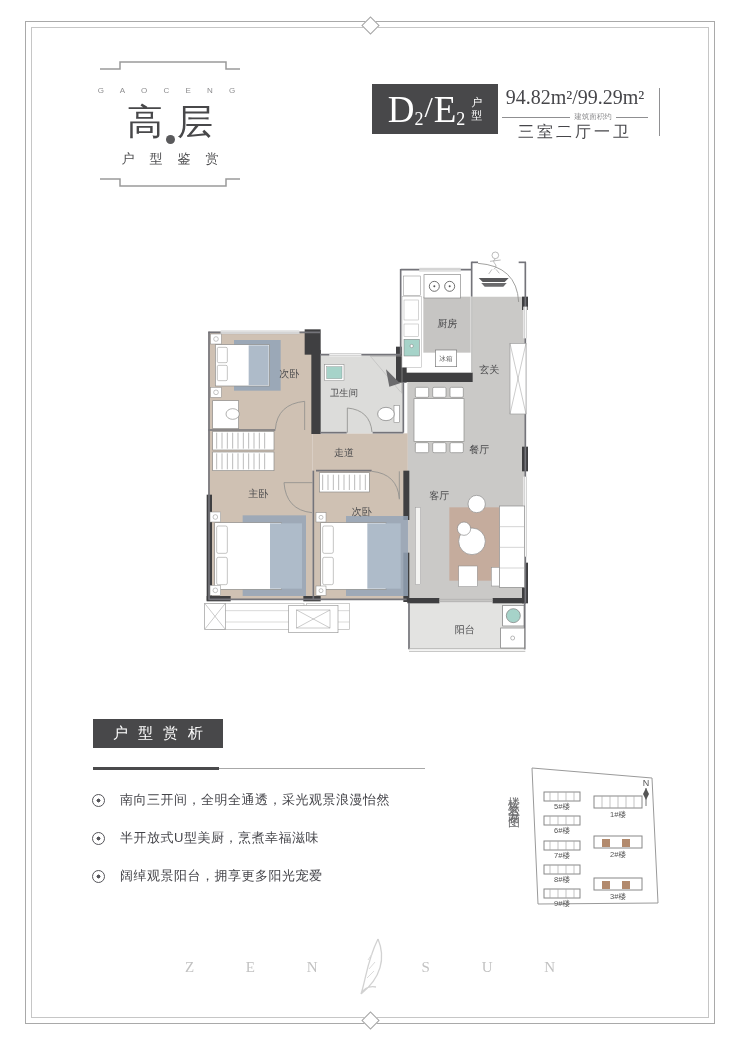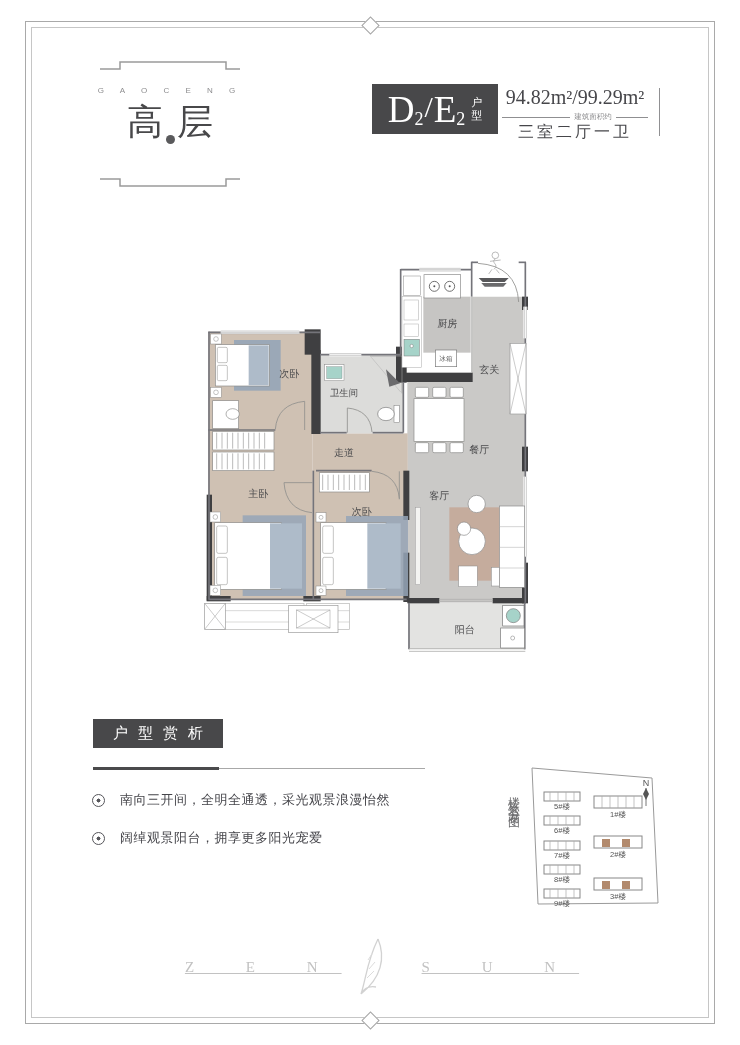--- a/index.html
+++ b/index.html
@@ -53,39 +53,40 @@
               background:radial-gradient(circle,#55555a 0 1.8px,transparent 2.2px);margin-right:15px;}
   .bullet-txt{font-size:13px;color:#45454a;letter-spacing:0.5px;white-space:nowrap;}
 
   
   .sitemap-label{position:absolute;left:505px;top:787px;writing-mode:vertical-rl;text-orientation:upright;
                  font-size:12px;letter-spacing:4px;color:#6d6d6f;}
   .sitemap{position:absolute;left:498px;top:756px;}
 
   
   .watermark{position:absolute;left:0;top:936px;width:740px;display:flex;align-items:center;justify-content:center;}
-  .wm-txt{font-family:"Liberation Serif","DejaVu Serif",serif;font-size:15px;color:#c2c2c2;letter-spacing:24px;text-indent:24px;text-decoration:underline;}
+  .wm-txt{font-family:"Liberation Serif","DejaVu Serif",serif;font-size:15px;color:#c2c2c2;letter-spacing:24px;text-indent:24px;}
   .wm-feather{margin:0 6px;}
 </style>
 </head>
 <body>
 
 <div class="page">
   <div class="frame-outer"></div>
   <div class="frame-inner"></div>
   <div class="knot top"></div>
   <div class="knot bottom"></div>
 
   <svg class="logo-bracket" width="140" height="128" viewBox="0 0 140 128">
     <path d="M0,9 H20 V2 H126 V9 H140" fill="none" stroke="#9a9a9a" stroke-width="1.5"></path>
     <path d="M0,119 H20 V126 H126 V119 H140" fill="none" stroke="#9a9a9a" stroke-width="1.5"></path>
   </svg>
   <div class="logo-en">G A O C E N G</div>
   <div class="logo-title">高层</div>
   <div class="logo-dot"></div>
+  <div class="logo-sub">户型鉴赏</div>
 
   <div class="unit-box">
     <span class="big">D</span>
     <span class="sub">2</span>
     <span class="slash">/</span>
     <span class="big">E</span>
     <span class="sub">2</span>
     <span class="unit-suffix">
       <span>户</span>
       <span>型</span>
@@ -316,20 +317,24 @@
   <div class="ana-title">户型赏析</div>
   <div class="ana-rule-dark"></div>
   <div class="ana-rule-light"></div>
   <div class="bullets">
     <div class="bullet">
       <span class="bullet-ico"></span>
       <span class="bullet-txt">南向三开间，全明全通透，采光观景浪漫怡然</span>
     </div>
     <div class="bullet">
       <span class="bullet-ico"></span>
+      <span class="bullet-txt">半开放式U型美厨，烹煮幸福滋味</span>
+    </div>
+    <div class="bullet">
+      <span class="bullet-ico"></span>
       <span class="bullet-txt">阔绰观景阳台，拥享更多阳光宠爱</span>
     </div>
   </div>
 
   <div class="sitemap-label">楼栋名分布图</div>
   <svg class="sitemap" width="190" height="180" viewBox="0 0 190 180">
     <polygon points="34,12 154,22 160,147 40,148" fill="none" stroke="#9a9a9a" stroke-width="1"></polygon>
     <g>
       <text x="148" y="30" font-size="9" fill="#555" text-anchor="middle" font-family="'Liberation Sans','DejaVu Sans',sans-serif">N</text>
       <line x1="148" y1="32" x2="148" y2="50" stroke="#777" stroke-width="1"></line>

